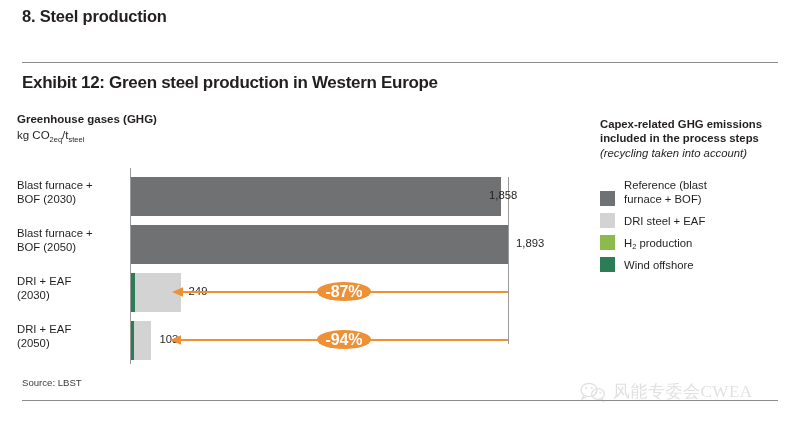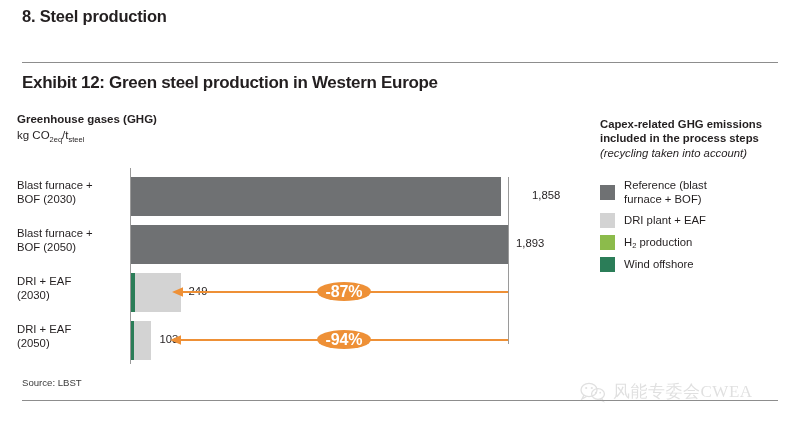--- a/index.html
+++ b/index.html
@@ -164,21 +164,21 @@
   #legend-subtitle {
     font-size: 11.3px;
     line-height: 1.26;
     color: #231f20;
     margin-top: 1px;
     font-style: italic;
   }
   #legend-items { margin-top: 17px; }
   .legend-item {
     display: flex;
-    align-items: center;
+    align-items: flex-end;
     margin-bottom: 6px;
   }
   .legend-swatch {
     width: 15px;
     height: 15px;
     flex: 0 0 15px;
     margin-top: 1px;
   }
   .legend-text {
     font-size: 11.3px;
@@ -238,21 +238,21 @@
   <div id="ref-line"></div>
 
   <div class="row" id="row-0" style="top:9px; height:39px;">
     <div class="cat-label" style="top:1px;">
       <span>Blast furnace +</span><br>
       <span>BOF (2030)</span>
     </div>
     <div class="bar" id="bar-0" style="width: 370.03px;">
         <span class="seg" style="width: 100%; background: rgb(111, 113, 115);"></span>
       </div>
-    <div class="bar-value" id="val-0" style="top: 12px; left: 532px; text-align: right;">1,858</div>
+    <div class="bar-value" id="val-0" style="top: 12px; left: 489px; text-align: right;">1,858</div>
   </div>
 
   <div class="row" id="row-1" style="top:57px; height:39px;">
     <div class="cat-label" style="top:1px;">
       <span>Blast furnace +</span><br>
       <span>BOF (2050)</span>
     </div>
     <div class="bar" id="bar-1" style="width: 377px;">
         <span class="seg" style="width: 100%; background: rgb(111, 113, 115);"></span>
       </div>
@@ -311,21 +311,21 @@
     <div class="legend-item">
       <span class="legend-swatch" style="background:#6f7173;"></span>
       <span class="legend-text">
         <span>Reference (blast</span><br>
         <span>furnace + BOF)</span>
       </span>
     </div>
 
     <div class="legend-item">
       <span class="legend-swatch" style="background:#d3d3d3;"></span>
-      <span class="legend-text">DRI plant + EAF</span>
+      <span class="legend-text">DRI steel + EAF</span>
     </div>
 
     <div class="legend-item">
       <span class="legend-swatch" style="background:#8cbb4b;"></span>
       <span class="legend-text"><span>H</span><sub>2</sub><span> production</span></span>
     </div>
 
     <div class="legend-item">
       <span class="legend-swatch" style="background:#2b7d58;"></span>
       <span class="legend-text">Wind offshore</span>

